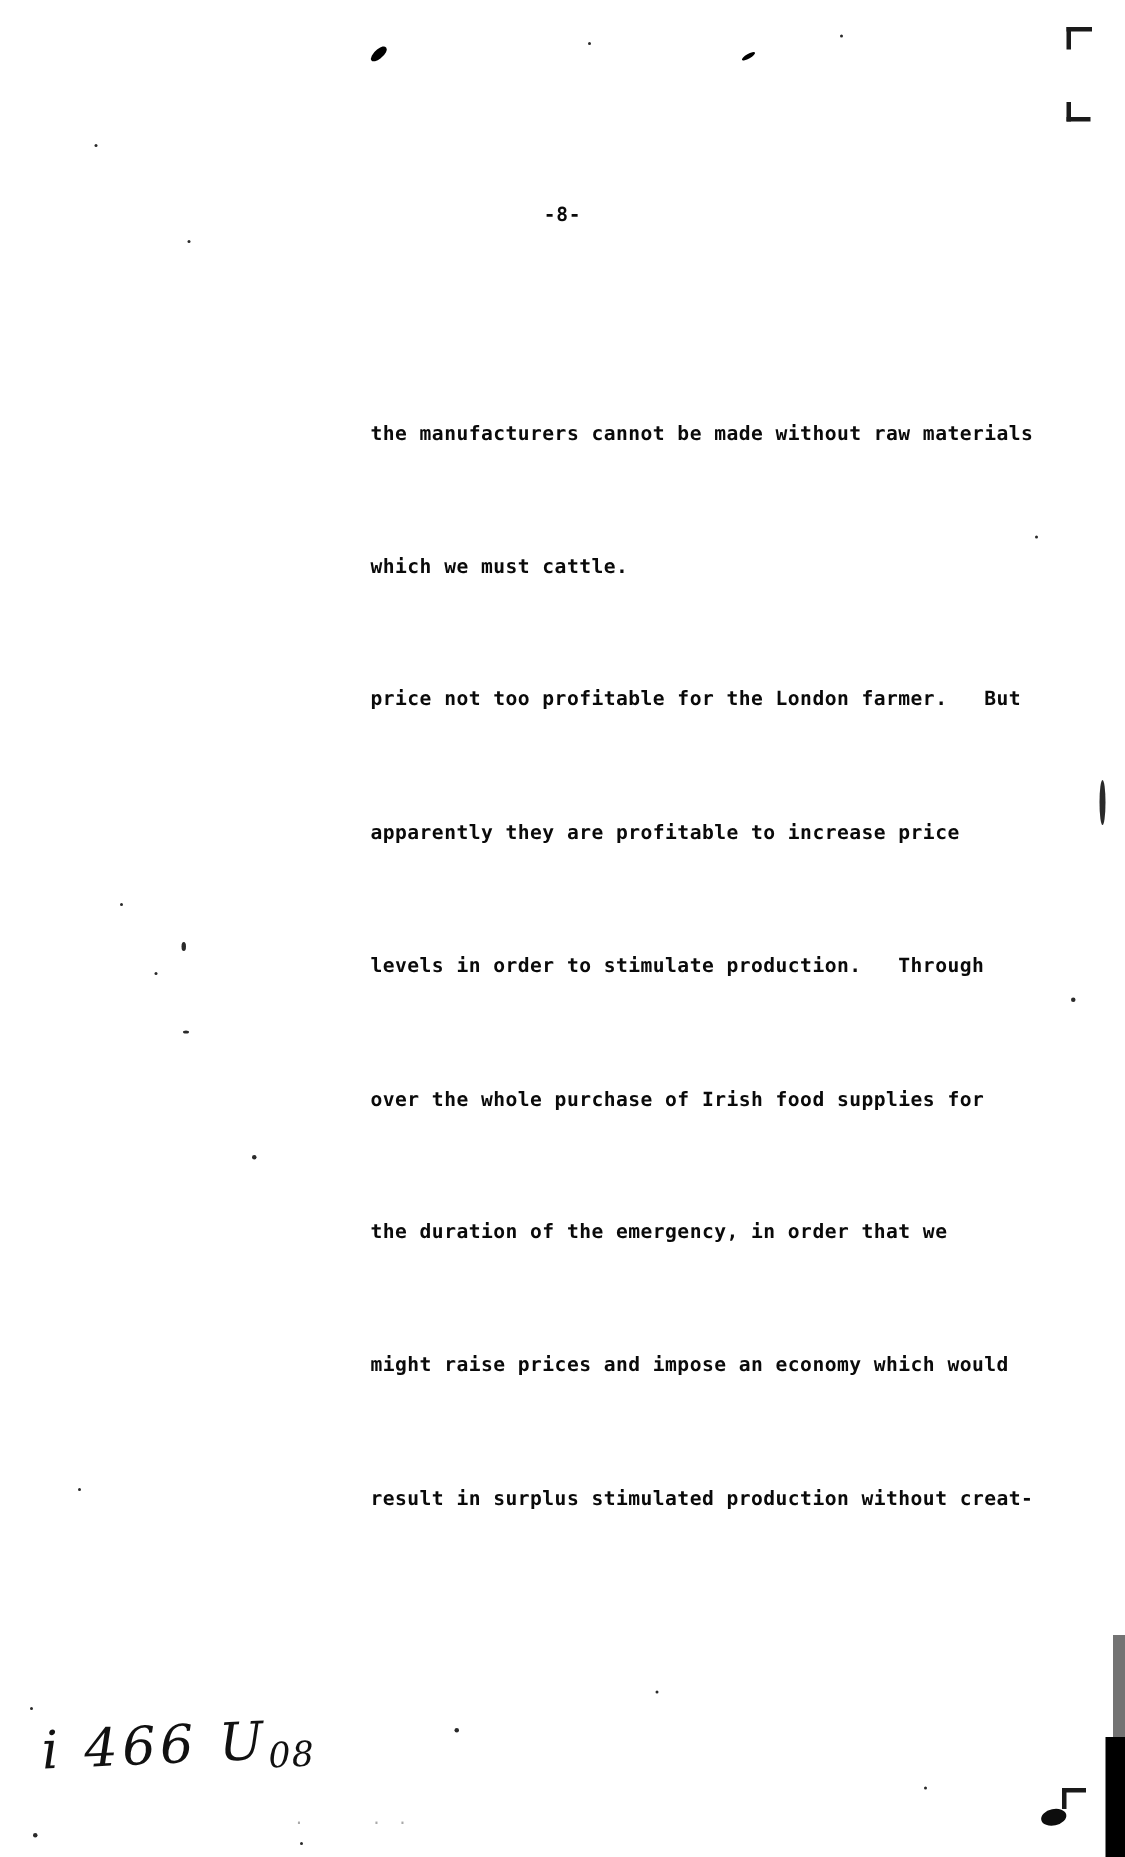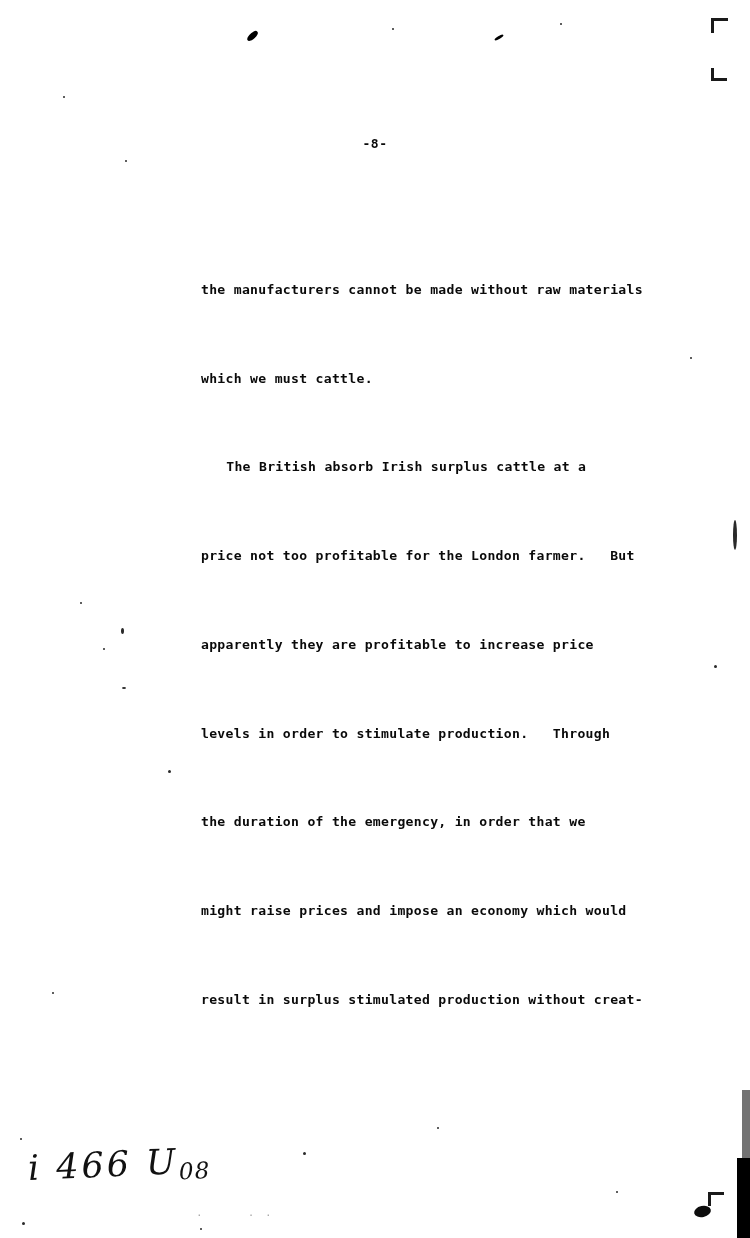--- a/index.html
+++ b/index.html
@@ -38,21 +38,21 @@
     text-align: center;
     font-size: 13px;
     letter-spacing: 0.5px;
   }
 
   #body-block {
     left: 201px;
     top: 186px;
   }
 
-  .line { display: block; height: 29.6px; }
+  .line { display: block; height: 29.6px; margin-left: 46px; }
   .indent { padding-left: 3.2ch; }
 
   
   #archive-mark {
     position: absolute;
     left: 28px;
     top: 1148px;
     font-family: "DejaVu Serif", "Liberation Serif", serif;
     font-size: 35px;
     font-style: italic;
@@ -162,24 +162,24 @@
 <body>
 
 <div id="page">
 
   <div class="typed" id="page-number">-8-</div>
 
   <div class="typed" id="body-block">
 
     <span class="line">the manufacturers cannot be made without raw materials</span>
     <span class="line">which we must cattle.</span>
-    <span class="line indent">The British absorb Irish surplus cattle at a</span>
     <span class="line">price not too profitable for the London farmer.   But</span>
     <span class="line">apparently they are profitable to increase price</span>
     <span class="line">levels in order to stimulate production.   Through</span>
+    <span class="line">over the whole purchase of Irish food supplies for</span>
     <span class="line">the duration of the emergency, in order that we</span>
     <span class="line">might raise prices and impose an economy which would</span>
     <span class="line">result in surplus stimulated production without creat-</span>
     
     
     
     
     
 
     

